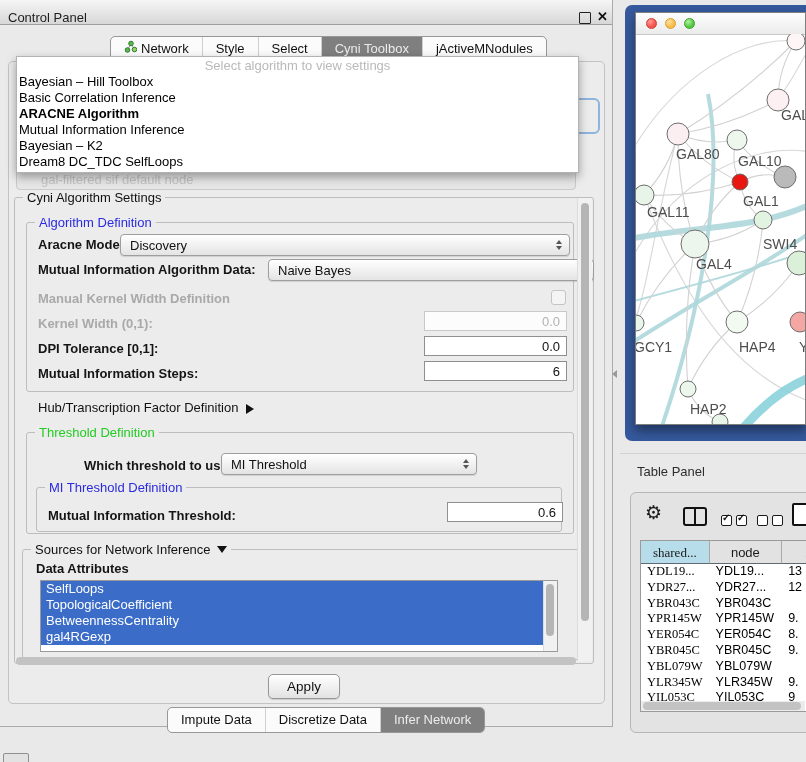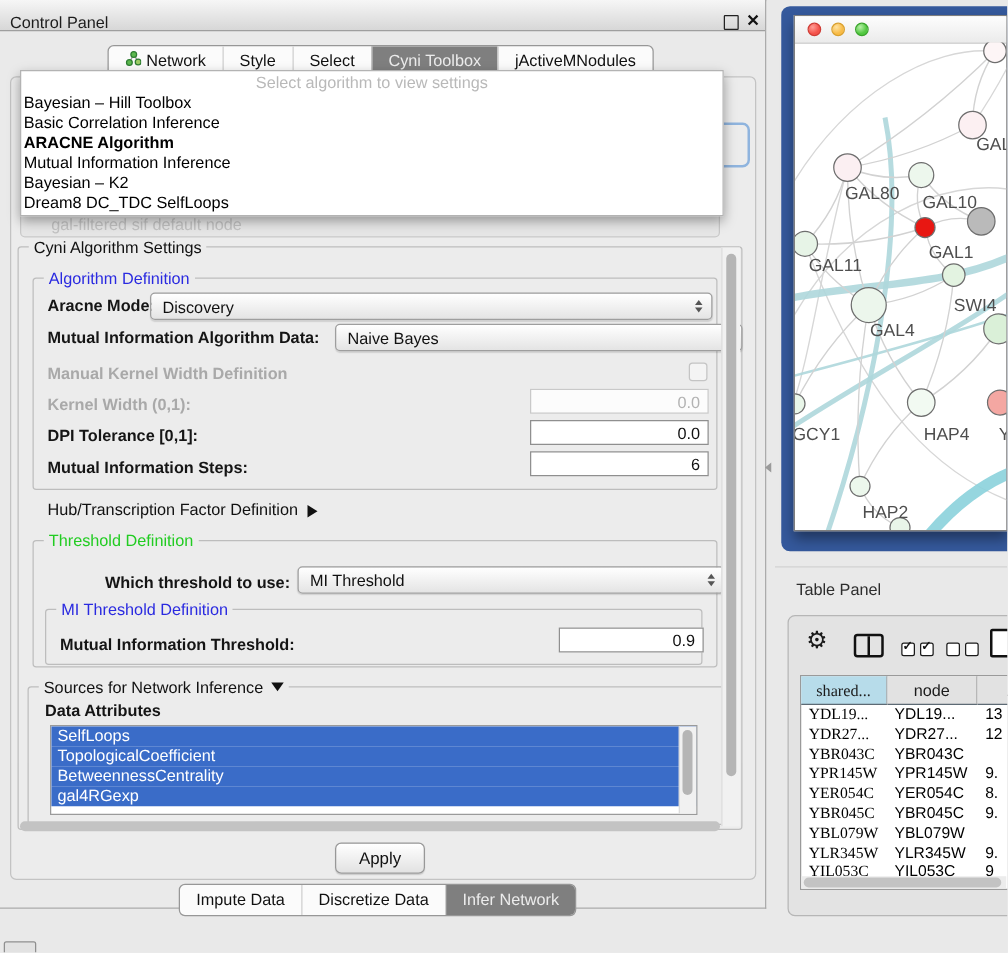--- a/index.html
+++ b/index.html
@@ -8,21 +8,21 @@
   .abs{position:absolute;}
 
   
   .cp-win{left:0;top:6;width:612px;height:725px;background:#eaeaea;border:1px solid #ababab;border-left:none;}
   .cp-titlebar{left:0;top:6;width:612px;height:24px;background:linear-gradient(#f6f6f6,#d7d7d7);
                border-bottom:1px solid #9f9f9f;}
   .cp-title{left:8px;top:10px;font-size:13px;color:#1d1d1d;}
   .float-ic{left:579px;top:12px;width:10px;height:10px;border:1.6px solid #222;border-radius:1px;}
   .close-ic{left:597px;top:9px;font-size:13px;font-weight:bold;color:#111;}
 
-  .tabstrip{display:flex;height:24px;background:#fbfbfb;border:1px solid #979797;border-radius:5px;overflow:hidden;}
+  .tabstrip{display:flex;height:24px;background:#fbfbfb;border:1px solid #979797;border-radius:5px;overflow:hidden;margin-left:24px;}
   .tab{padding:0 13px;line-height:24px;font-size:13px;color:#111;border-left:1px solid #cfcfcf;display:flex;align-items:center;gap:4px;white-space:nowrap;}
   .tab:first-child{border-left:none;}
   .tab.sel{background:#7f7f7f;color:#ececec;}
   #top-tabs{left:86px;top:36px;}
   #bottom-tabs{left:143px;top:707px;}
 
   .content-panel{left:8px;top:61px;width:595px;height:641px;background:#ececec;border:1px solid #c3c3c3;border-radius:5px;}
 
   
   .ghost-combo{left:16px;top:167px;width:560px;height:23px;background:#e6e6e6;border:1px solid #c9c9c9;border-radius:4px;
@@ -196,33 +196,33 @@
 
   <div class="abs plain" style="left:38px;top:400px;">
     <span>Hub/Transcription Factor Definition</span><span class="tri-right"></span>
   </div>
 
   <div class="abs group" style="left:26px;top:432px;width:546px;height:100px;">
     <span class="gt green">Threshold Definition</span>
   </div>
 
   <div class="abs lbl" style="left:84px;top:458px;">Which threshold to use:</div>
-  <div class="abs combo" style="left:238px;top:453px;width:342px;">
+  <div class="abs combo" style="left:221px;top:453px;width:256px;">
     <span>MI Threshold</span>
     <span class="arrs">
         <div class="tri-up"></div>
         <div class="tri-dn"></div>
       </span>
   </div>
 
   <div class="abs group" style="left:36px;top:487px;width:524px;height:43px;">
     <span class="gt blue">MI Threshold Definition</span>
   </div>
   <div class="abs lbl" style="left:48px;top:508px;">Mutual Information Threshold:</div>
-  <div class="abs tf" style="left:447px;top:502px;width:116px;">0.9</div>
+  <div class="abs tf" style="left:447px;top:502px;width:116px;">0.6</div>
 
   <div class="abs group" style="left:22px;top:549px;width:562px;height:109px;">
     <span class="gt"><span>Sources for Network Inference</span><span class="tri-down-b"></span></span>
   </div>
   <div class="abs lbl" style="left:36px;top:561px;">Data Attributes</div>
   <div class="abs srclist">
     <div id="src-items">
         <div class="src-item">SelfLoops</div>
         <div class="src-item">TopologicalCoefficient</div>
         <div class="src-item">BetweennessCentrality</div>

